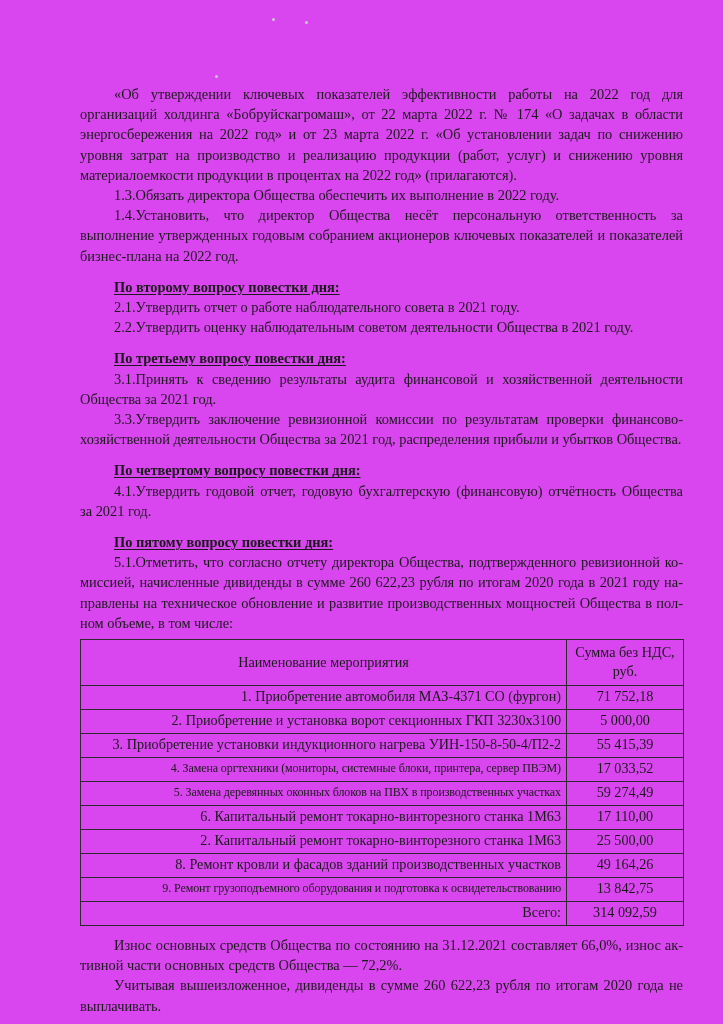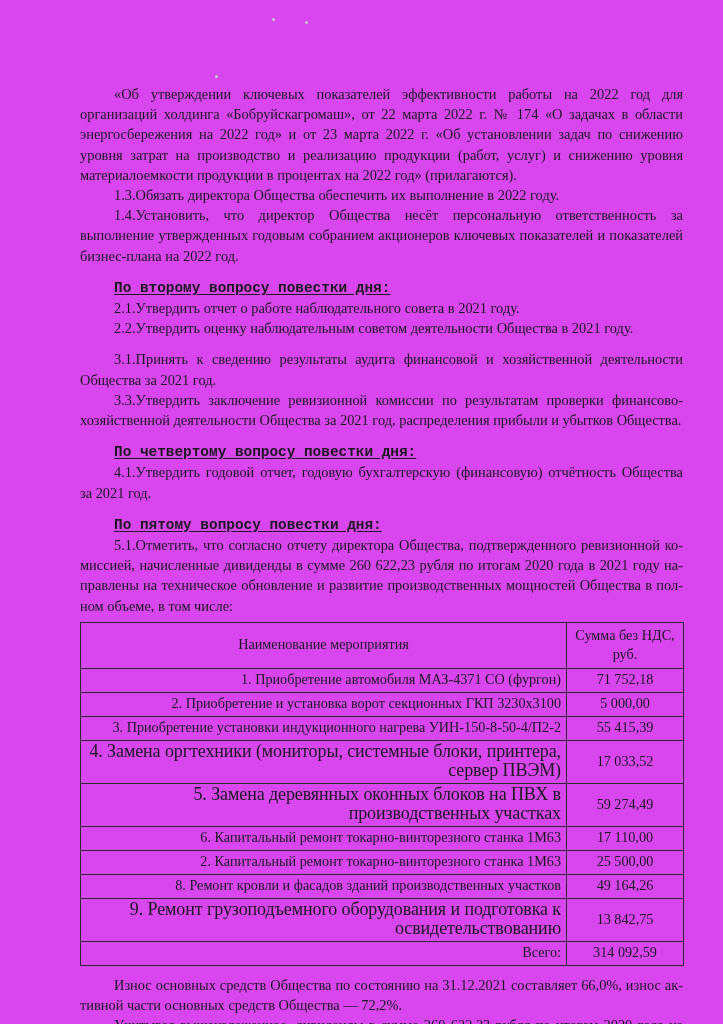--- a/index.html
+++ b/index.html
@@ -47,21 +47,20 @@
   p.heading {
     margin: 0;
     font-size: 14.4px;
     line-height: 20.2px;
     text-indent: 34px;
     font-weight: bold;
   }
   p.heading span.u {
     text-decoration: underline;
     text-underline-offset: 2px;
-    font-family: Liberation Mono, monospace;
   }
   .gap-md { height: 11px; }
   .gap-tbl-before { height: 6px; }
   .gap-tbl-after { height: 9px; }
 
   table.doc-table {
     border-collapse: collapse;
     width: 603px;
     table-layout: fixed;
     font-size: 14.2px;
@@ -89,21 +88,21 @@
     line-height: 19.5px;
     height: 20px;
     margin-top: 23px;
   }
   table.doc-table td.sum {
     text-align: center;
     line-height: 19.5px;
     height: 20px;
   }
   table.doc-table td.name.condensed {
-    font-size: 18px;
+    font-size: 12px;
     letter-spacing: -0.1px;
   }
   table.doc-table td.total-label {
     text-align: right;
     line-height: 19.5px;
   }
   .col-w-name { width: 486px; }
   .col-w-sum { width: 117px; }
 </style>
 </head>
@@ -120,20 +119,21 @@
     <p class="para">«Об утверждении ключевых показателей эффективности работы на 2022 год для организаций хол­динга «Бобруйскагромаш», от 22 марта 2022 г. № 174 «О задачах в области энергосбережения на 2022 год» и от 23 марта 2022 г. «Об установлении задач по снижению уровня затрат на производ­ство и реализацию продукции (работ, услуг) и снижению уровня материалоемкости продукции в процентах на 2022 год» (прилагаются).</p>
     <p class="para">1.3.Обязать директора Общества обеспечить их выполнение в 2022 году.</p>
     <p class="para">1.4.Установить, что директор Общества несёт персональную ответственность за выполнение утвержденных годовым собранием акционеров ключевых показателей и показателей бизнес-плана на 2022 год.</p>
 
     <div class="gap-md"></div>
     <p class="heading"><span class="u">По второму вопросу повестки дня:</span></p>
     <p class="para">2.1.Утвердить отчет о работе наблюдательного совета в 2021 году.</p>
     <p class="para">2.2.Утвердить оценку наблюдательным советом деятельности Общества в 2021 году.</p>
 
     <div class="gap-md"></div>
+    <p class="heading"><span class="u">По третьему вопросу повестки дня:</span></p>
     <p class="para">3.1.Принять к сведению результаты аудита финансовой и хозяйственной деятельности Обще­ства за 2021 год.</p>
     <p class="para">3.3.Утвердить заключение ревизионной комиссии по результатам проверки финансово-хозяйственной деятельности Общества за 2021 год, распределения прибыли и убытков Общества.</p>
 
     <div class="gap-md"></div>
     <p class="heading"><span class="u">По четвертому вопросу повестки дня:</span></p>
     <p class="para">4.1.Утвердить годовой отчет, годовую бухгалтерскую (финансовую) отчётность Общества за 2021 год.</p>
 
     <div class="gap-md"></div>
     <p class="heading"><span class="u">По пятому вопросу повестки дня:</span></p>
     <p class="para">5.1.Отметить, что согласно отчету директора Общества, подтвержденного ревизионной ко­миссией, начисленные дивиденды в сумме 260 622,23 рубля по итогам 2020 года в 2021 году на­правлены на техническое обновление и развитие производственных мощностей Общества в пол­ном объеме, в том числе:</p>

